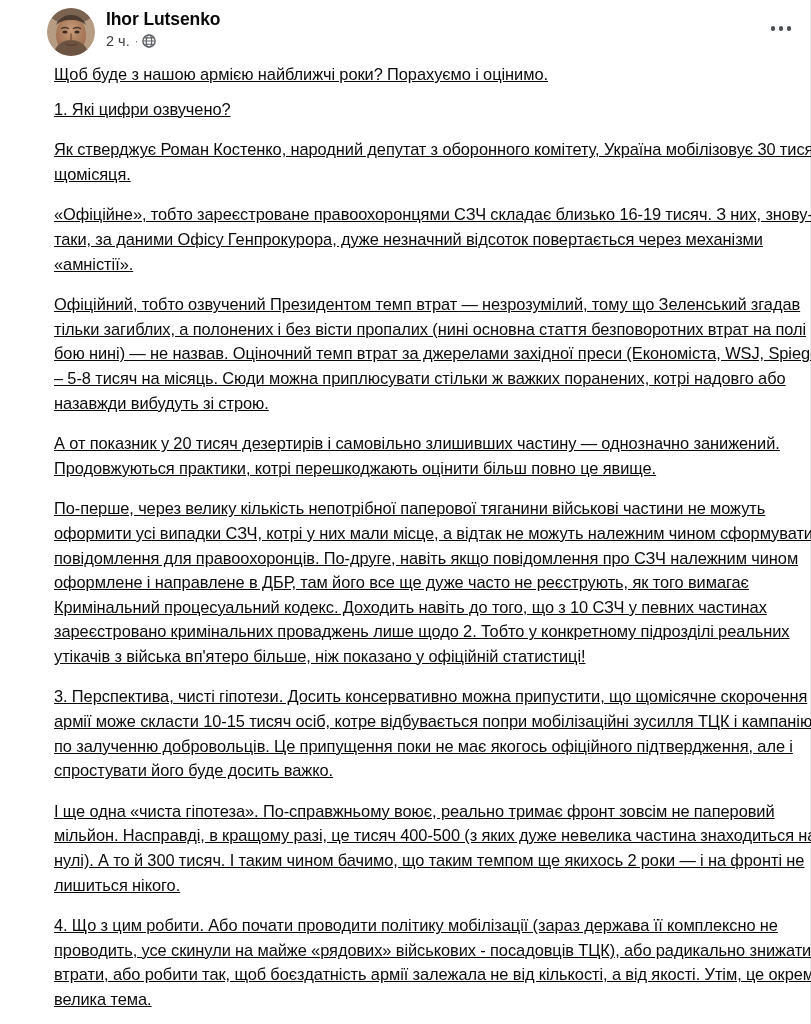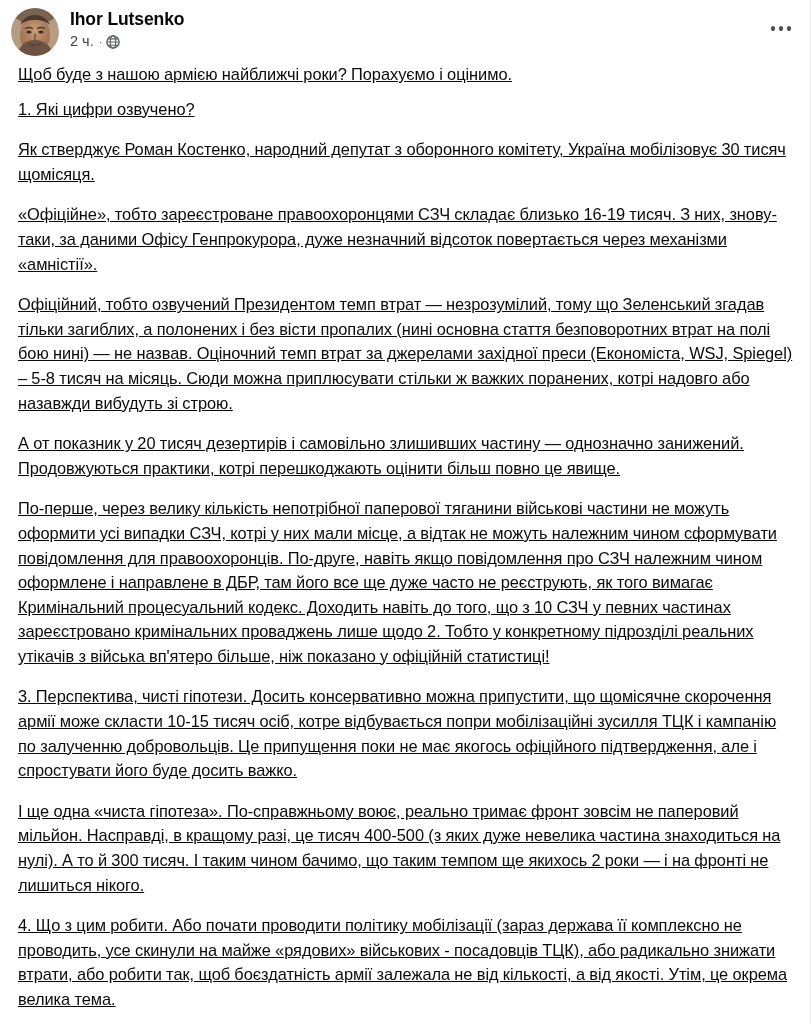--- a/index.html
+++ b/index.html
@@ -16,20 +16,21 @@
     color: #050505;
     position: relative;
   }
   .post {
     width: 811px;
     height: 1024px;
     background: #ffffff;
     box-sizing: border-box;
     position: relative;
     border-right: 1px solid #e8e8e8;
+    padding-left: 36px;
   }
 
   
   .post-header {
     display: flex;
     align-items: flex-start;
     padding: 6px 12px 0 11px;
     height: 62px;
     box-sizing: border-box;
     position: relative;
@@ -55,21 +56,21 @@
   }
   .author-name {
     font-size: 17.5px;
     font-weight: bold;
     line-height: 21px;
     color: #080809;
     letter-spacing: -0.1px;
   }
   .meta-row {
     display: flex;
-    align-items: flex-end;
+    align-items: center;
     margin-top: 3px;
     font-size: 14px;
     color: #3f4346;
     line-height: 16px;
   }
   .meta-time { font-size: 14.5px; color: #3b3f42; }
   .meta-dot {
     margin: 0 4px 0 5px;
     font-size: 11px;
     color: #65686c;

